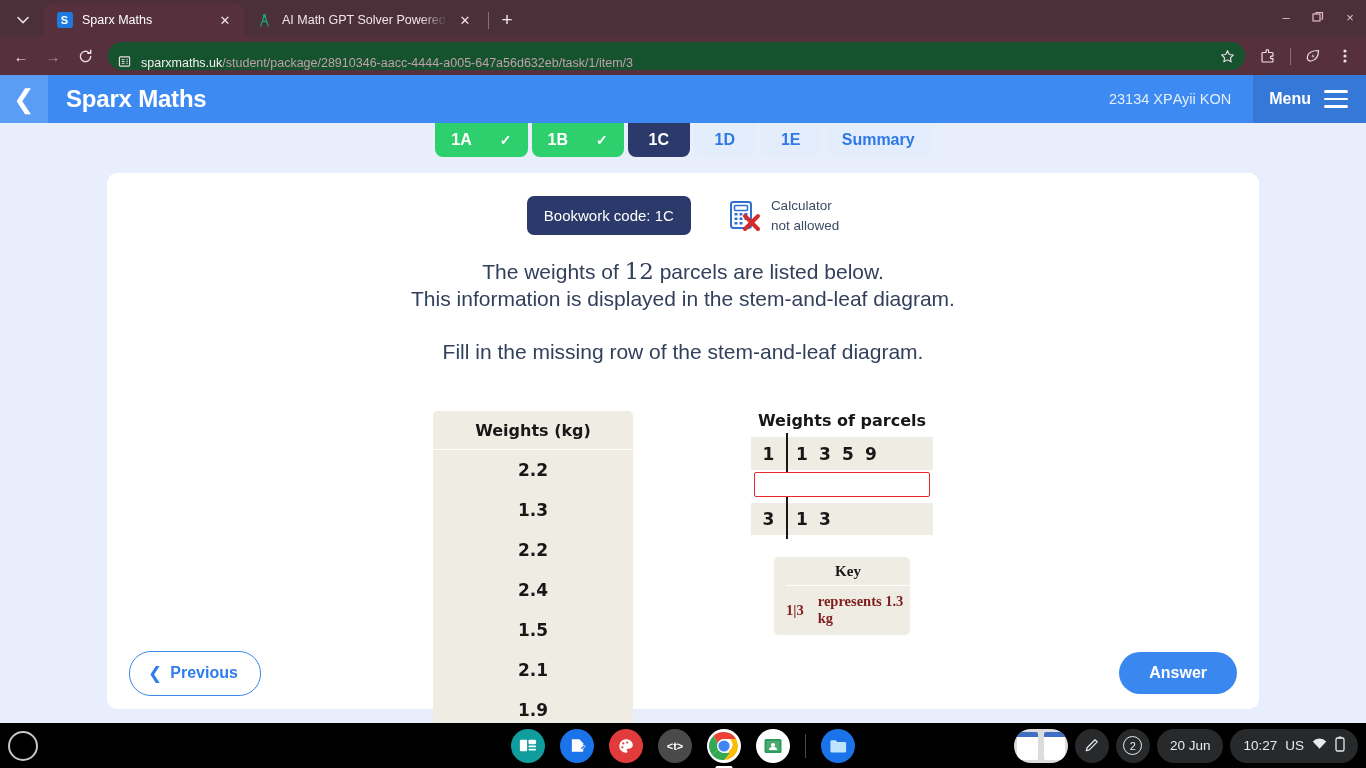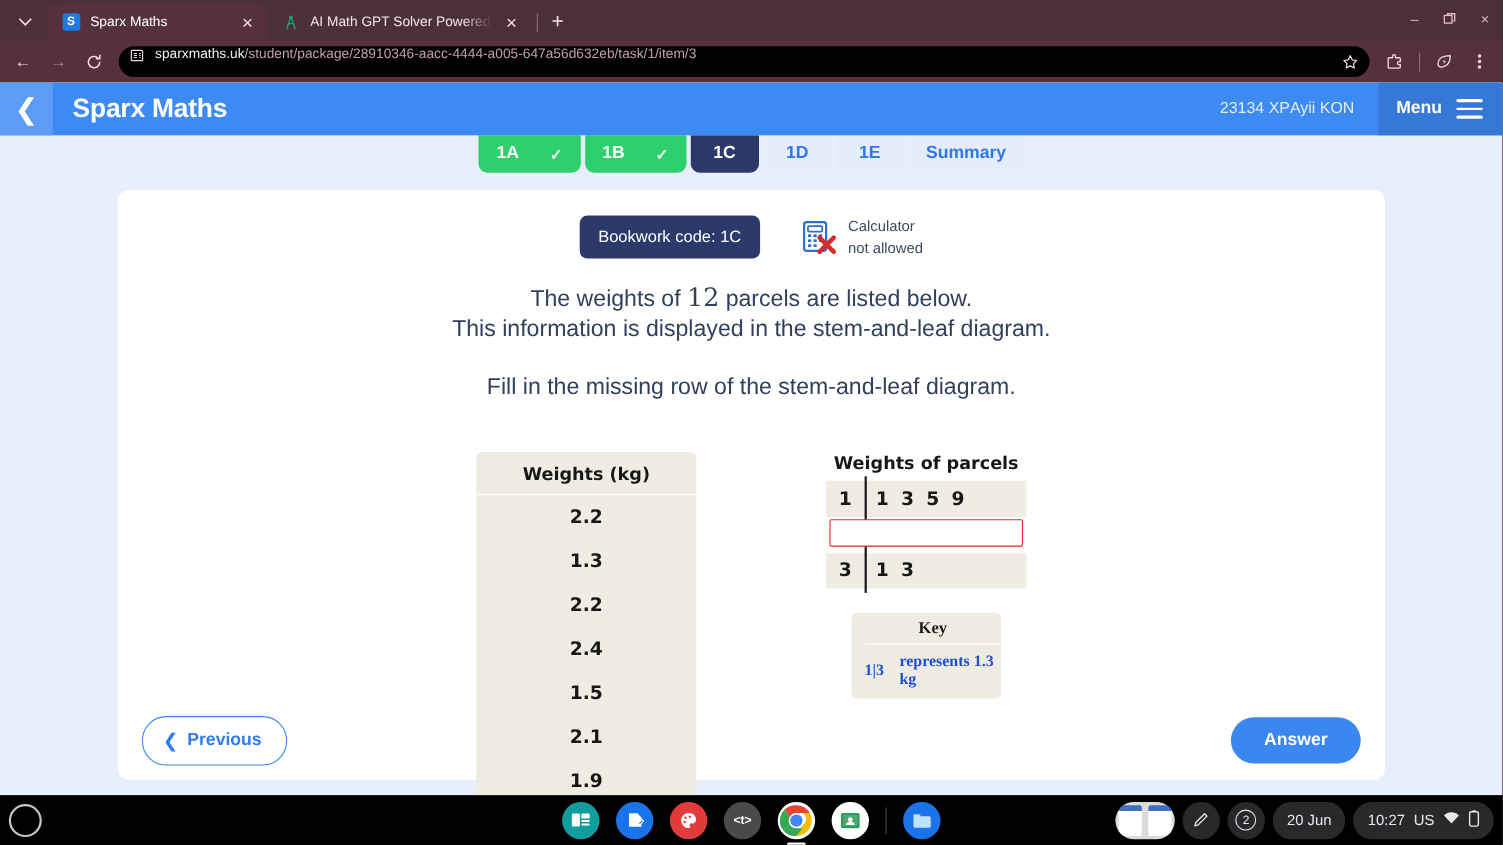--- a/index.html
+++ b/index.html
@@ -43,22 +43,22 @@
   .wincontrols { position: absolute; right: 0; top: 0; display: flex; height: 34px; }
   .wc { width: 32px; height: 34px; display: flex; align-items: center; justify-content: center;
     color: #e9b9cb; font-size: 13px; }
 
   
   .toolbar { height: 38px; display: flex; align-items: center; padding: 0 6px; gap: 2px; background: #56313d; }
   .navbtn { width: 30px; height: 30px; border-radius: 50%; display: flex; align-items: center; justify-content: center;
     color: #f2dde6; font-size: 15px; }
   .navbtn.disabled { color: #a98b97; }
   .omnibox {
-    flex: 1; height: 28px; background: #000000; border-radius: 14px; margin: 0 6px;
-    display: flex; align-items: flex-start; padding: 0 4px 0 8px; gap: 8px; min-width: 0;
+    flex: 1; height: 28px; background: #14532d; border-radius: 14px; margin: 0 6px;
+    display: flex; align-items: flex-end; padding: 0 4px 0 8px; gap: 8px; min-width: 0;
   }
   .omnibox .siteicon { width: 17px; height: 17px; display:flex; align-items:center; justify-content:center; color:#f0dde6; }
   .url { font-size: 12.5px; color: #f7eef2; white-space: nowrap; overflow: hidden; flex: 1; }
   .url .dim { color: #c0a0ad; }
   .starbtn { width: 28px; height: 28px; border-radius: 50%; display: flex; align-items: center; justify-content: center; color: #f0dde6; }
   .tbicon { width: 30px; height: 30px; border-radius: 50%; display: flex; align-items: center; justify-content: center; color: #f0dde6; }
   .tbdiv { width: 1px; height: 17px; background: #8d6f7b; margin: 0 5px; }
 
   
   .page { height: 648px; background: #e8eefb; overflow: hidden; position: relative; }
@@ -124,21 +124,21 @@
   .srow .leaf { font-weight: bold; font-size: 17px; color: #171717; width: 12px; text-align: center; }
   .srow.input-row { background: transparent; border-top: none; padding: 0; height: 28px; margin: 2px 0; position: relative; z-index: 2; }
   .answerbox { position: absolute; left: 3px; right: 3px; top: 0; height: 25px;
     background: #fff; border: 1.6px solid #e8282a; border-radius: 2px; }
 
   .keybox { width: 136px; margin: 22px auto 0; background: #efece3; border-radius: 5px; overflow: hidden;
     font-family: Liberation Serif, serif; padding-left: 12px; }
   .keybox .khead { text-align: center; font-weight: bold; font-size: 15px; color: #171717; padding: 6px 0 5px;
     border-bottom: 1.5px solid #fff; }
   .keybox .kbody { display: flex; align-items: center; justify-content: center; gap: 14px;
-    font-weight: bold; font-size: 14.5px; color: #1d4ed8; padding: 7px 0 8px; }
+    font-weight: bold; font-size: 14.5px; color: #7f1d1d; padding: 7px 0 8px; }
 
   .footer { position: absolute; left: 0; right: 0; bottom: 0; height: 72px; display: flex;
     align-items: center; padding: 0 22px; }
   .btn-prev { display: flex; align-items: center; gap: 8px; border: 1.6px solid #3a87f0; color: #2f7ded;
     background: #fff; border-radius: 22px; padding: 11px 22px 11px 18px; font-size: 16px; font-weight: 700; }
   .btn-watch { display: flex; align-items: center; gap: 10px; border: 1.6px solid #3a87f0; color: #2f7ded;
     background: #fff; border-radius: 22px; padding: 11px 24px; font-size: 16px; font-weight: 700;
     margin: 0 auto; }
   .btn-answer { background: #3a87f0; color: #fff; border-radius: 22px; padding: 12px 30px;
     font-size: 16px; font-weight: 700; margin-left: auto; }

